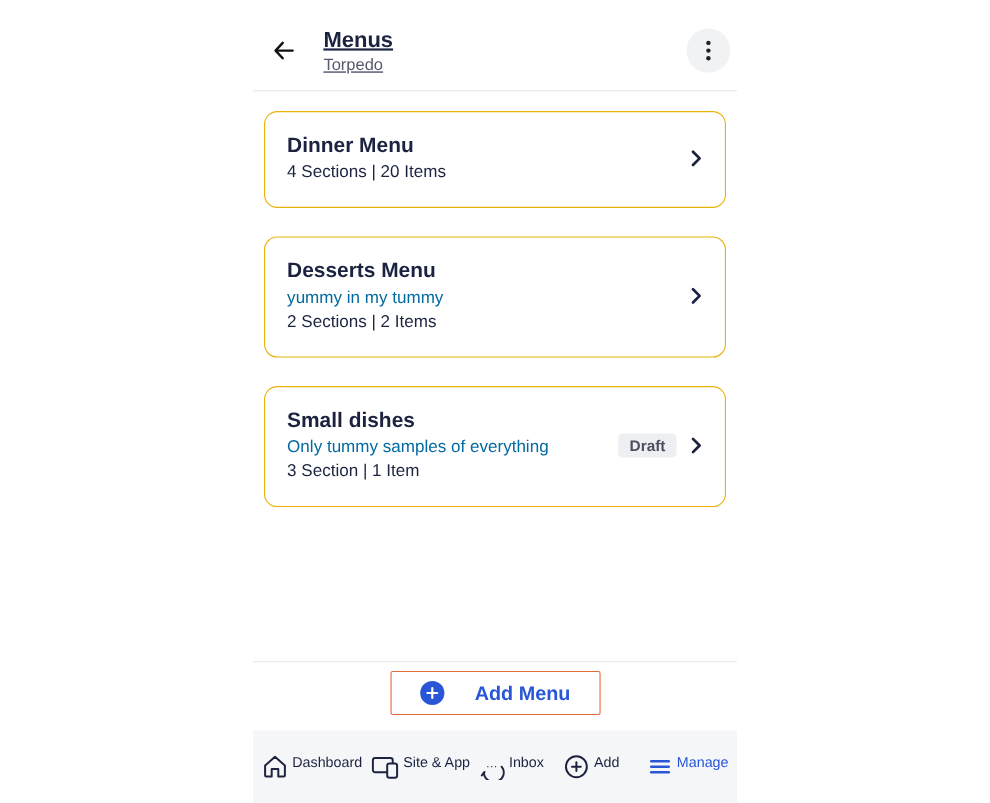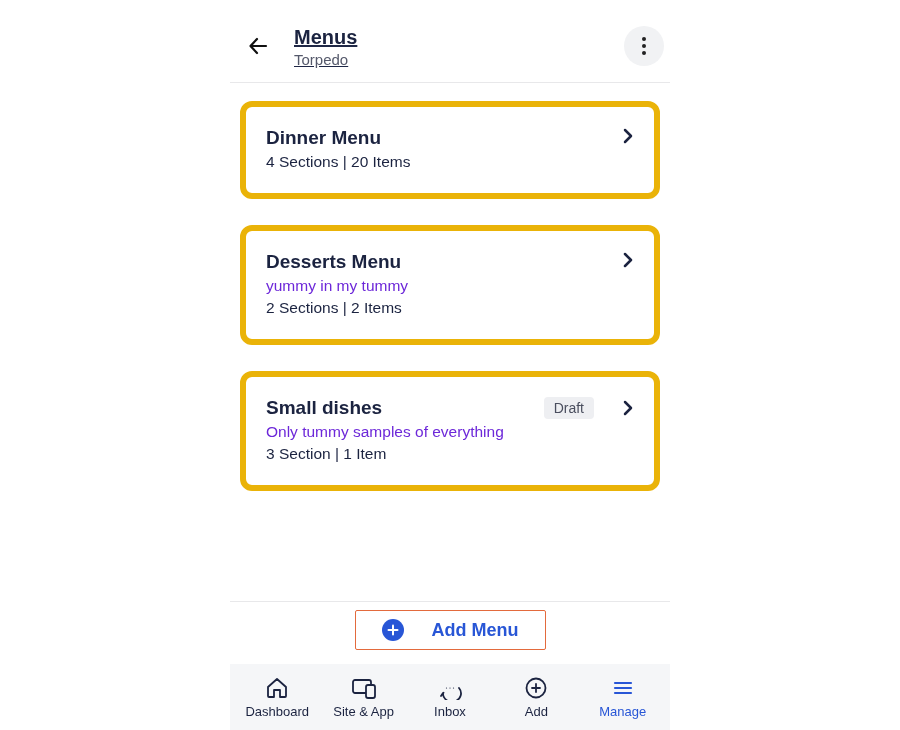--- a/index.html
+++ b/index.html
@@ -53,57 +53,57 @@
     cursor: pointer;
   }
   .dots span {
     width: 4px; height: 4px; background: #222; border-radius: 50%;
     margin: 1.5px 0;
   }
   .cards {
     padding: 18px 10px 0 10px;
   }
   .card {
-    border: 6px solid #eab308;
+    border: 1px solid #eab308;
     border-radius: 12px;
     padding: 20px 20px 22px 20px;
     margin-bottom: 26px;
     cursor: pointer;
     position: relative;
     display: flex;
-    align-items: flex-start;
+    align-items: center;
   }
   .card-body { flex: 1; }
   .card-title {
     font-size: 19px;
     font-weight: 700;
     color: #1b2340;
     margin-bottom: 4px;
   }
   .card-desc {
     font-size: 15.5px;
-    color: #6d28d9;
+    color: #0369a1;
     margin-bottom: 4px;
   }
   .card-meta {
     font-size: 15.5px;
     color: #1b2340;
   }
   .card-right {
     display: flex;
     align-items: center;
   }
   .badge {
     background: #eeeff2;
     color: #4a4e5e;
     font-size: 14px;
-    font-weight: 400;
+    font-weight: 700;
     padding: 3px 10px;
     border-radius: 4px;
-    margin-right: 28px;
+    margin-right: 12px;
   }
   .chevron {
     color: #1b2340;
   }
   .add-bar-wrap {
     position: absolute;
     bottom: 74px;
     left: 0; right: 0;
     border-top: 1px solid #e8e8ea;
     display: flex;
@@ -134,22 +134,22 @@
     bottom: 0; left: 0; right: 0;
     height: 66px;
     background: #f5f6f8;
     display: flex;
     align-items: center;
     justify-content: space-around;
     padding: 0 4px;
   }
   .nav-item {
     display: flex;
-    flex-direction: column;
-    align-items: center;
+    flex-direction: row;
+    align-items: flex-start;
     gap: 4px;
     cursor: pointer;
     color: #1b2340;
     font-size: 13px;
     min-width: 70px;
   }
   .nav-item.active { color: #2856d6; }
   .nav-item.active svg { stroke: #2856d6; }
   .nav-icon {
     height: 24px;

